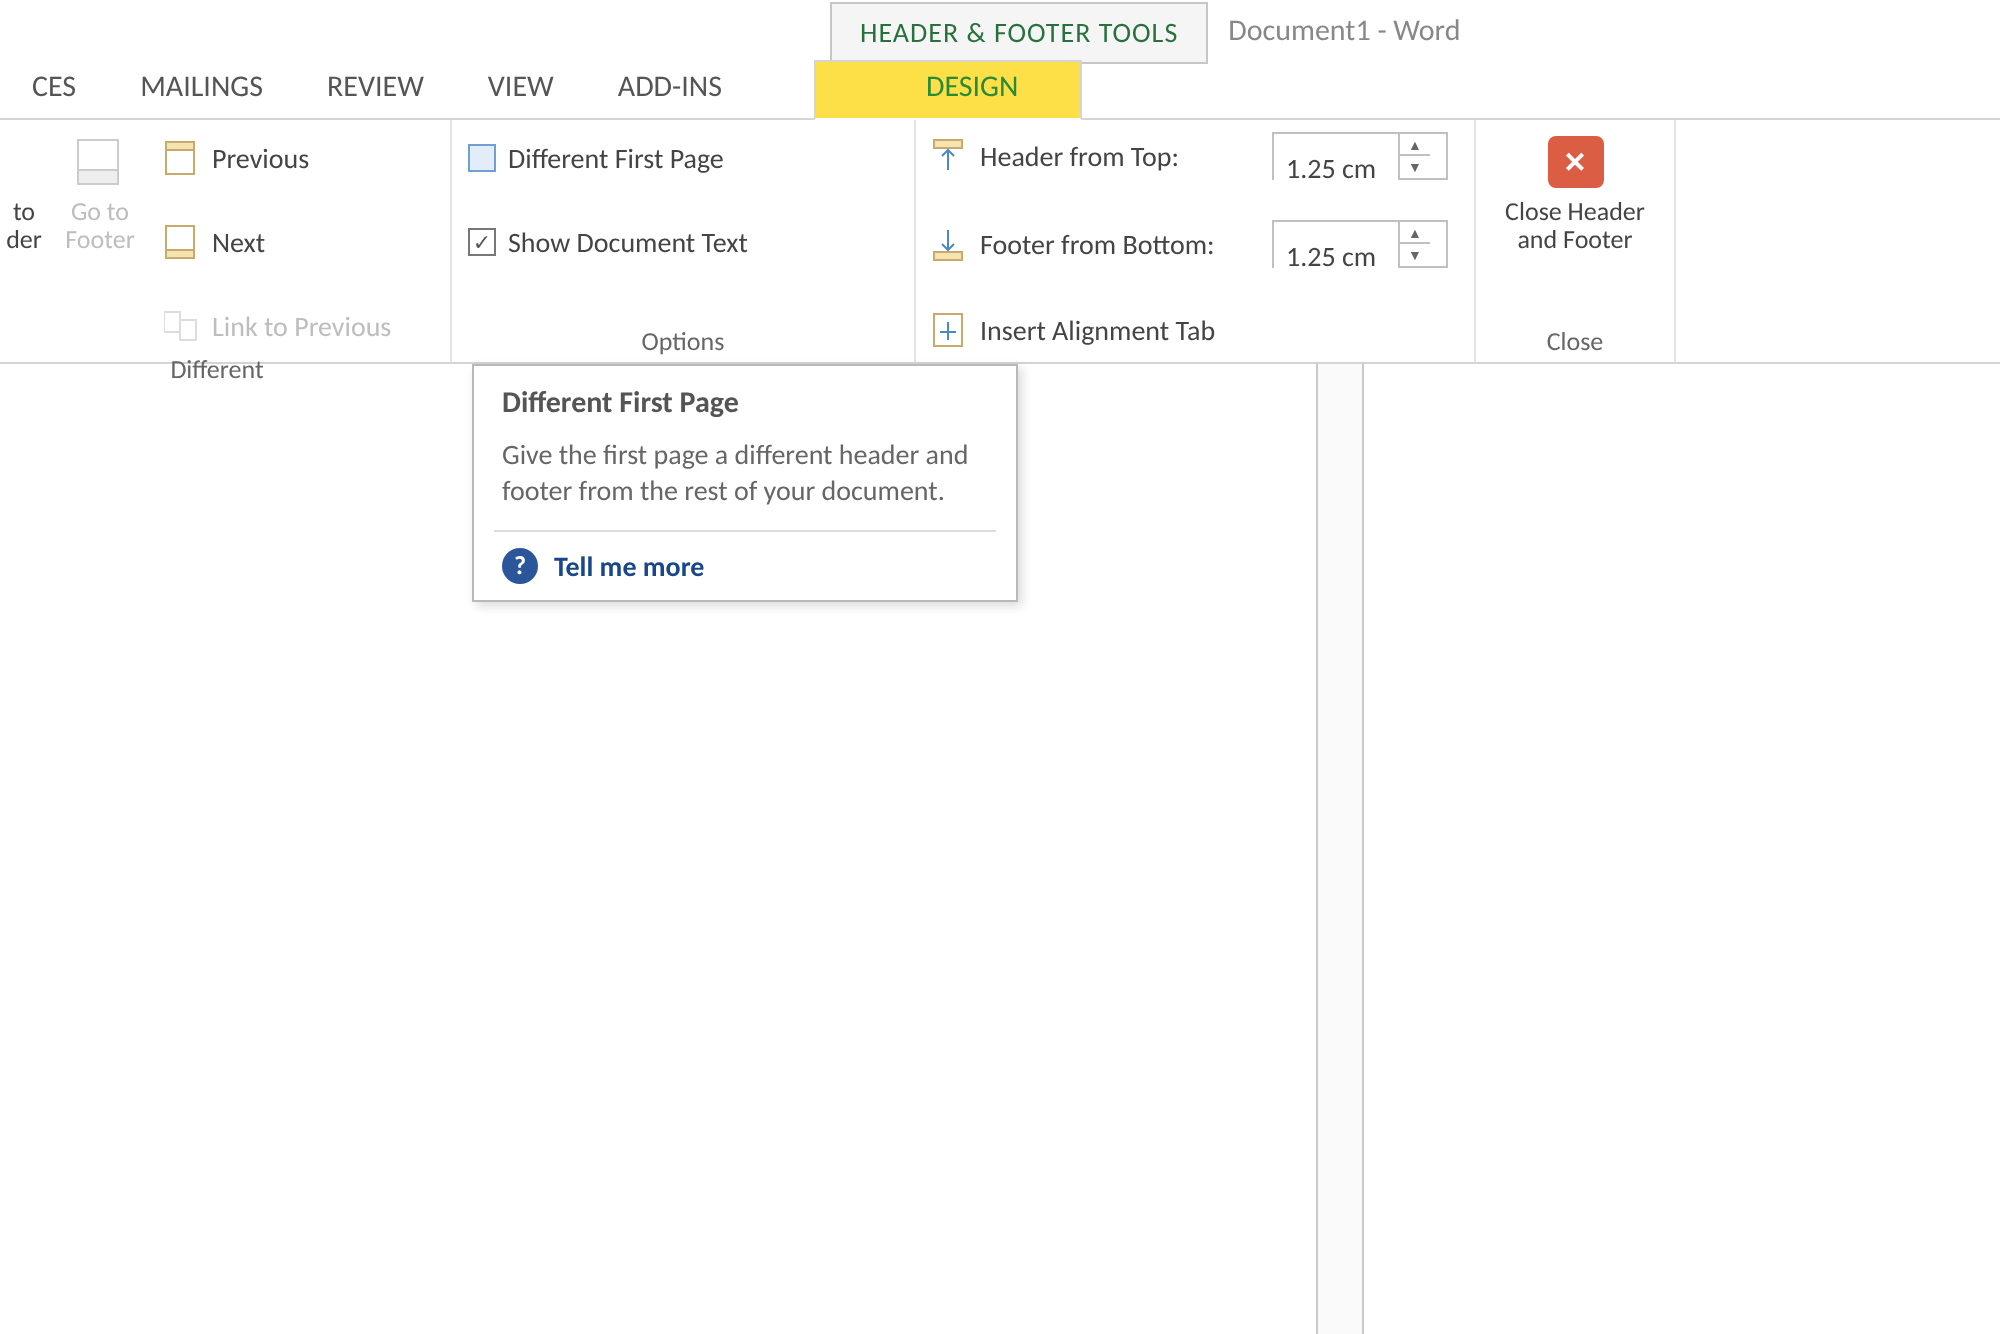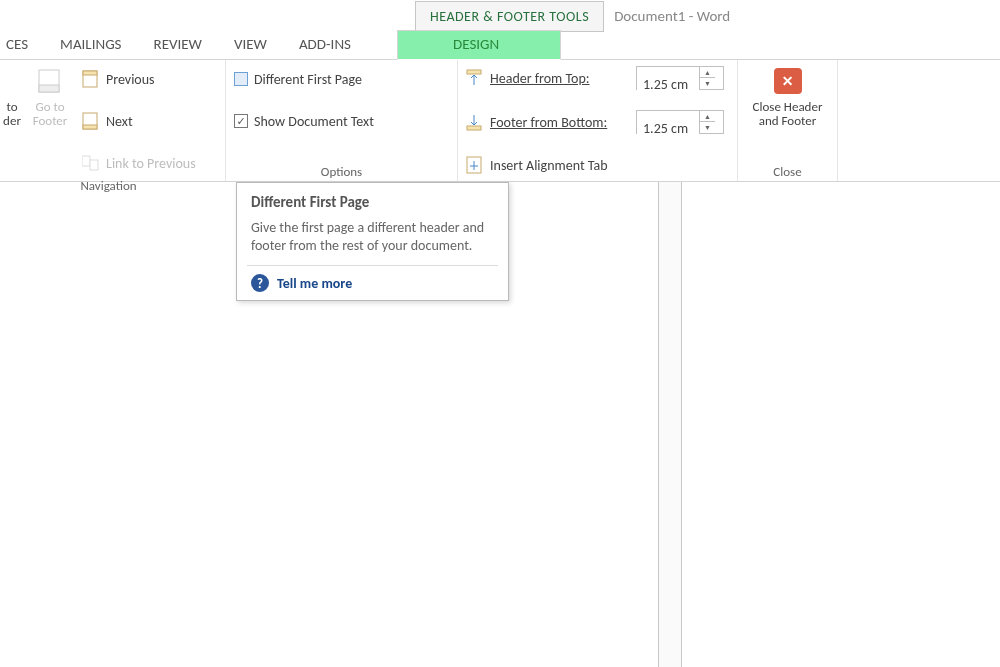--- a/index.html
+++ b/index.html
@@ -6,22 +6,22 @@
   body { background: #fff; width: 1000px; height: 667px; overflow: hidden; }
 
   
   .titlebar { height: 32px; display: flex; align-items: center; background: #fff; }
   .tool-tab { border: 1px solid #c6c6c6; border-bottom: 1px solid #c6c6c6; padding: 6px 14px; color: #28713e; font-size: 14px; margin-left: 415px; background: #f5f5f5; letter-spacing: 0.5px; }
   .doc-title { color: #888; font-size: 15px; margin-left: 10px; }
 
   
   .tabstrip { height: 28px; display: flex; align-items: flex-end; border-bottom: 1px solid #d4d4d4; padding-left: 0; background: #fff; }
   .tab { padding: 4px 16px 6px 16px; font-size: 15px; color: #555; cursor: pointer; }
-  .tab.partial { padding-left: 6px; text-align: center; }
-  .tab.active { color: #2a8a3a; border: 1px solid #d4d4d4; border-bottom: 1px solid #fff; background: #86efac; margin-left: 30px; padding-left: 55px; padding-right: 61px; position: relative; top: 1px; }
+  .tab.partial { padding-left: 16px; text-align: center; }
+  .tab.active { color: #2a8a3a; border: 1px solid #d4d4d4; border-bottom: 1px solid #fff; background: #fde047; margin-left: 30px; padding-left: 55px; padding-right: 31px; position: relative; top: 1px; }
 
   
   .ribbon { height: 122px; display: flex; border-bottom: 1px solid #d4d4d4; background: #fff; }
   .group { display: flex; flex-direction: column; border-right: 1px solid #e5e5e5; padding: 4px 8px 2px 8px; }
   .group-body { flex: 1; display: flex; align-items: flex-start; }
   .group-label { text-align: center; font-size: 13px; color: #666; padding-top: 2px; }
 
   .vstack { display: flex; flex-direction: column; gap: 16px; }
 
   .big-btn { display: flex; flex-direction: column; align-items: center; width: 52px; padding-top: 2px; cursor: pointer; }
@@ -30,21 +30,21 @@
   .big-btn.disabled .lbl { color: #bdbdbd; }
 
   .small-row { display: flex; align-items: center; gap: 6px; height: 26px; cursor: pointer; font-size: 14px; color: #444; }
   .small-row.disabled { color: #bdbdbd; }
   .small-row .icon { width: 18px; height: 18px; display: flex; align-items: center; justify-content: center; }
 
   .checkbox { width: 14px; height: 14px; border: 1px solid #777; display: flex; align-items: center; justify-content: center; font-size: 11px; color: #555; background: #fff; }
   .checkbox.hover { background: #e3edf9; border-color: #6ea0d6; }
 
   .pos-row { display: flex; align-items: center; height: 28px; gap: 6px; }
-  .pos-label { font-size: 14px; color: #444; width: 140px; text-decoration: underline; }
+  .pos-label { font-size: 14px; color: #444; width: 140px; }
   .spinner { display: flex; align-items: center; border: 1px solid #c0c0c0; height: 24px; width: 88px; background: #fff; }
   .spinner input { border: none; width: 62px; padding: 0 6px; font-size: 14px; color: #444; outline: none; margin-top: 12px; }
   .spinner .updown { width: 16px; display: flex; flex-direction: column; border-left: 1px solid #c0c0c0; }
   .spinner .updown div { height: 11px; font-size: 7px; text-align: center; line-height: 11px; color: #666; cursor: pointer; }
   .spinner .updown div:first-child { border-bottom: 1px solid #c0c0c0; }
 
   .close-icon-box { width: 28px; height: 26px; border-radius: 4px; background: #db5d43; display: flex; align-items: center; justify-content: center; color: #fff; font-weight: bold; font-size: 14px; }
 
   
   .doc-area { position: relative; height: calc(667px - 32px - 28px - 122px); }
@@ -125,21 +125,21 @@
           <span class="icon">
             <svg width="18" height="18">
                 <rect x="0" y="2" width="8" height="10" fill="#fff" stroke="#ddd"></rect>
                 <rect x="8" y="6" width="8" height="10" fill="#fff" stroke="#ddd"></rect>
               </svg>
           </span>
           <span>Link to Previous</span>
         </div>
       </div>
     </div>
-    <div class="group-label">Navigation</div>
+    <div class="group-label">Different</div>
   </div>
 
   <div class="group" style="width:232px;">
     <div class="group-body">
       <div class="vstack" style="padding-top:2px;">
         <div class="small-row">
           <span class="checkbox hover"></span>
           <span>Different First Page</span>
         </div>
         <div class="small-row">

